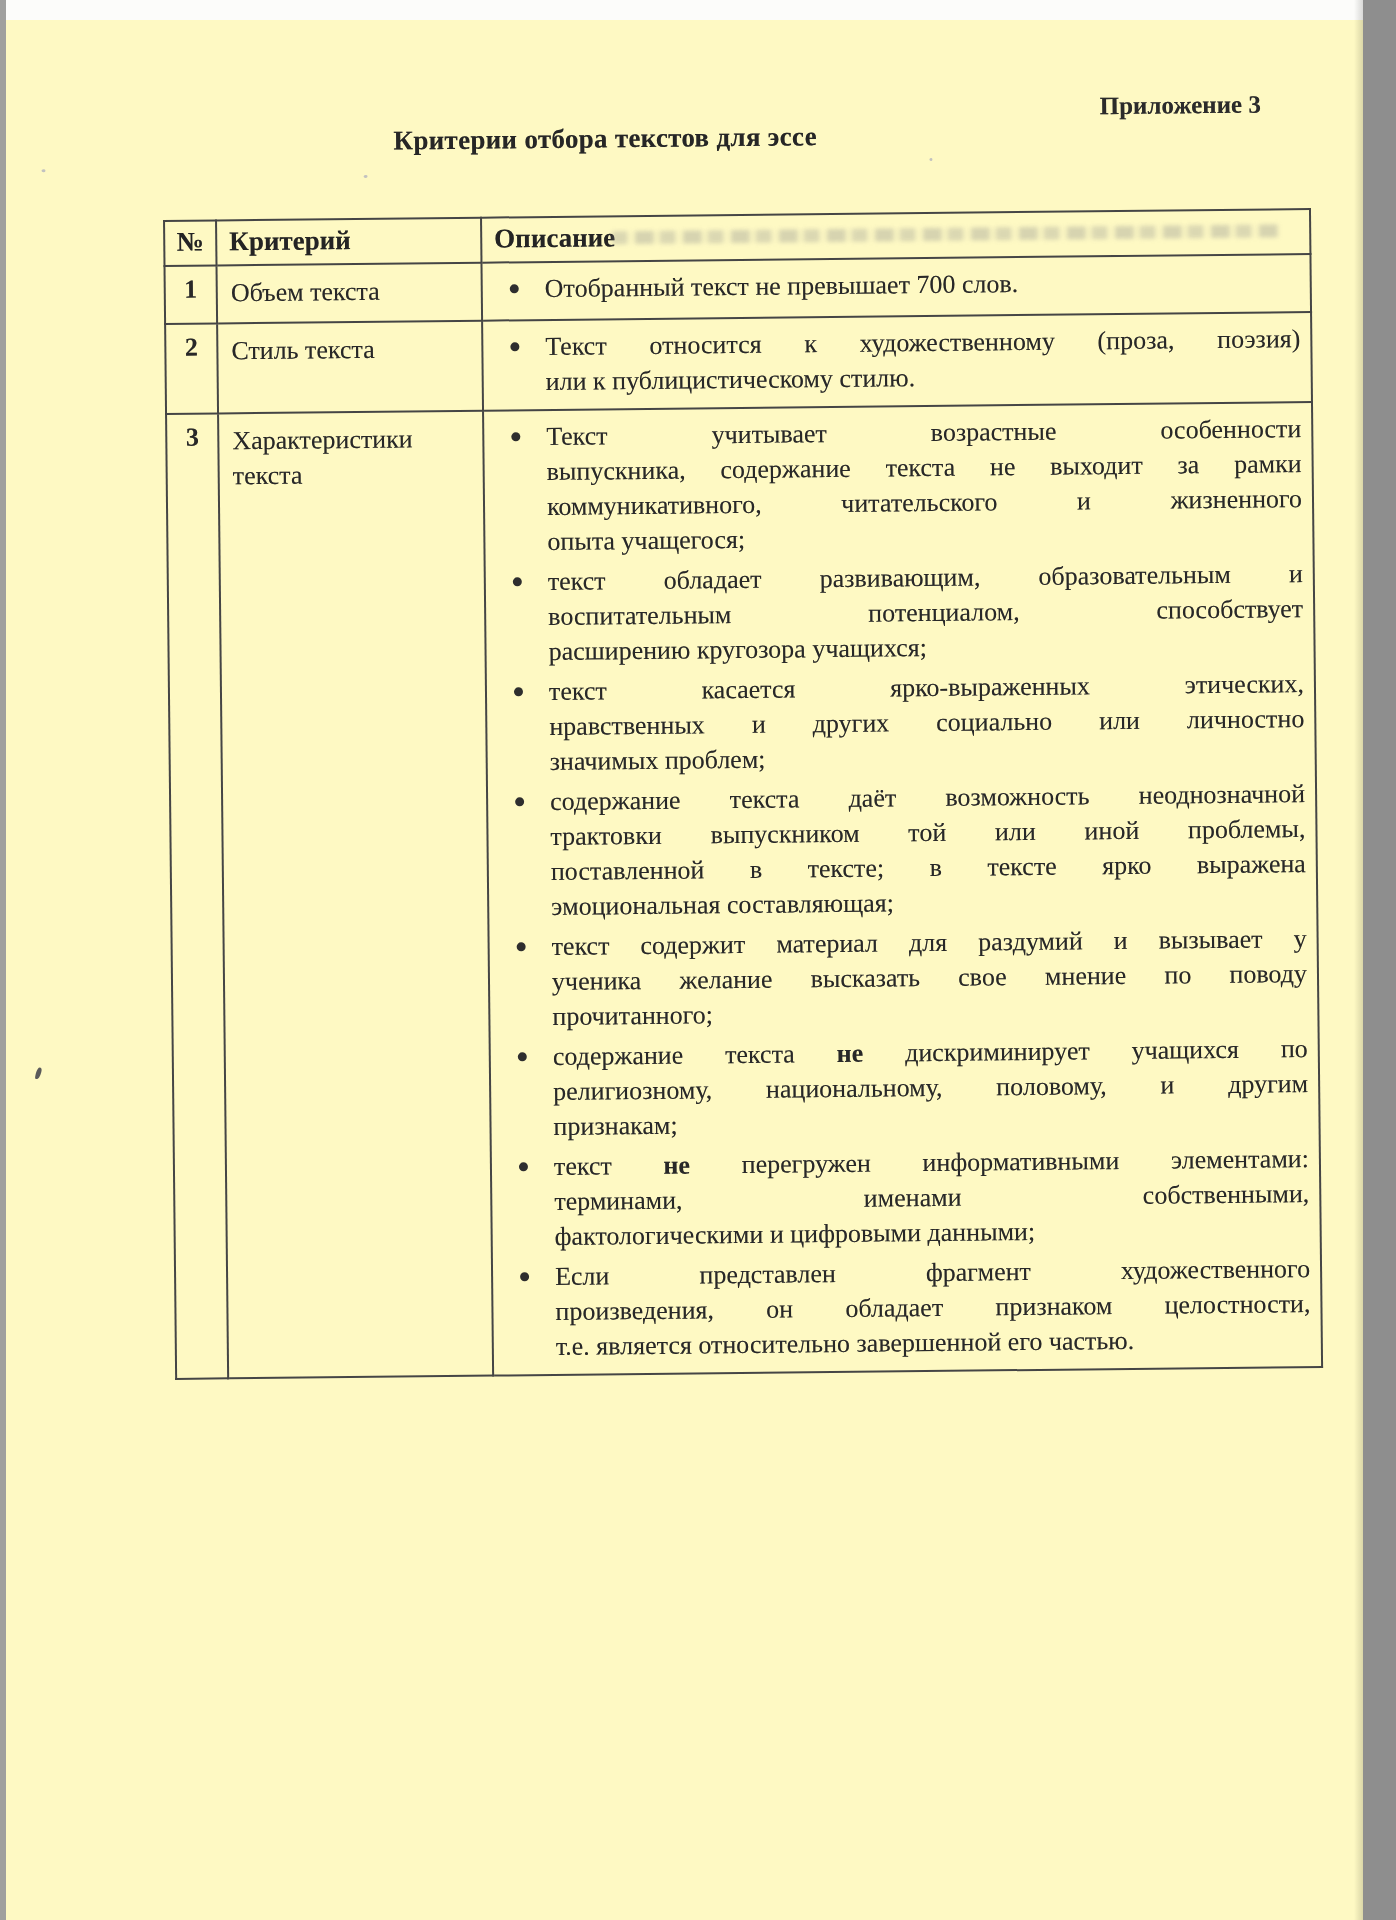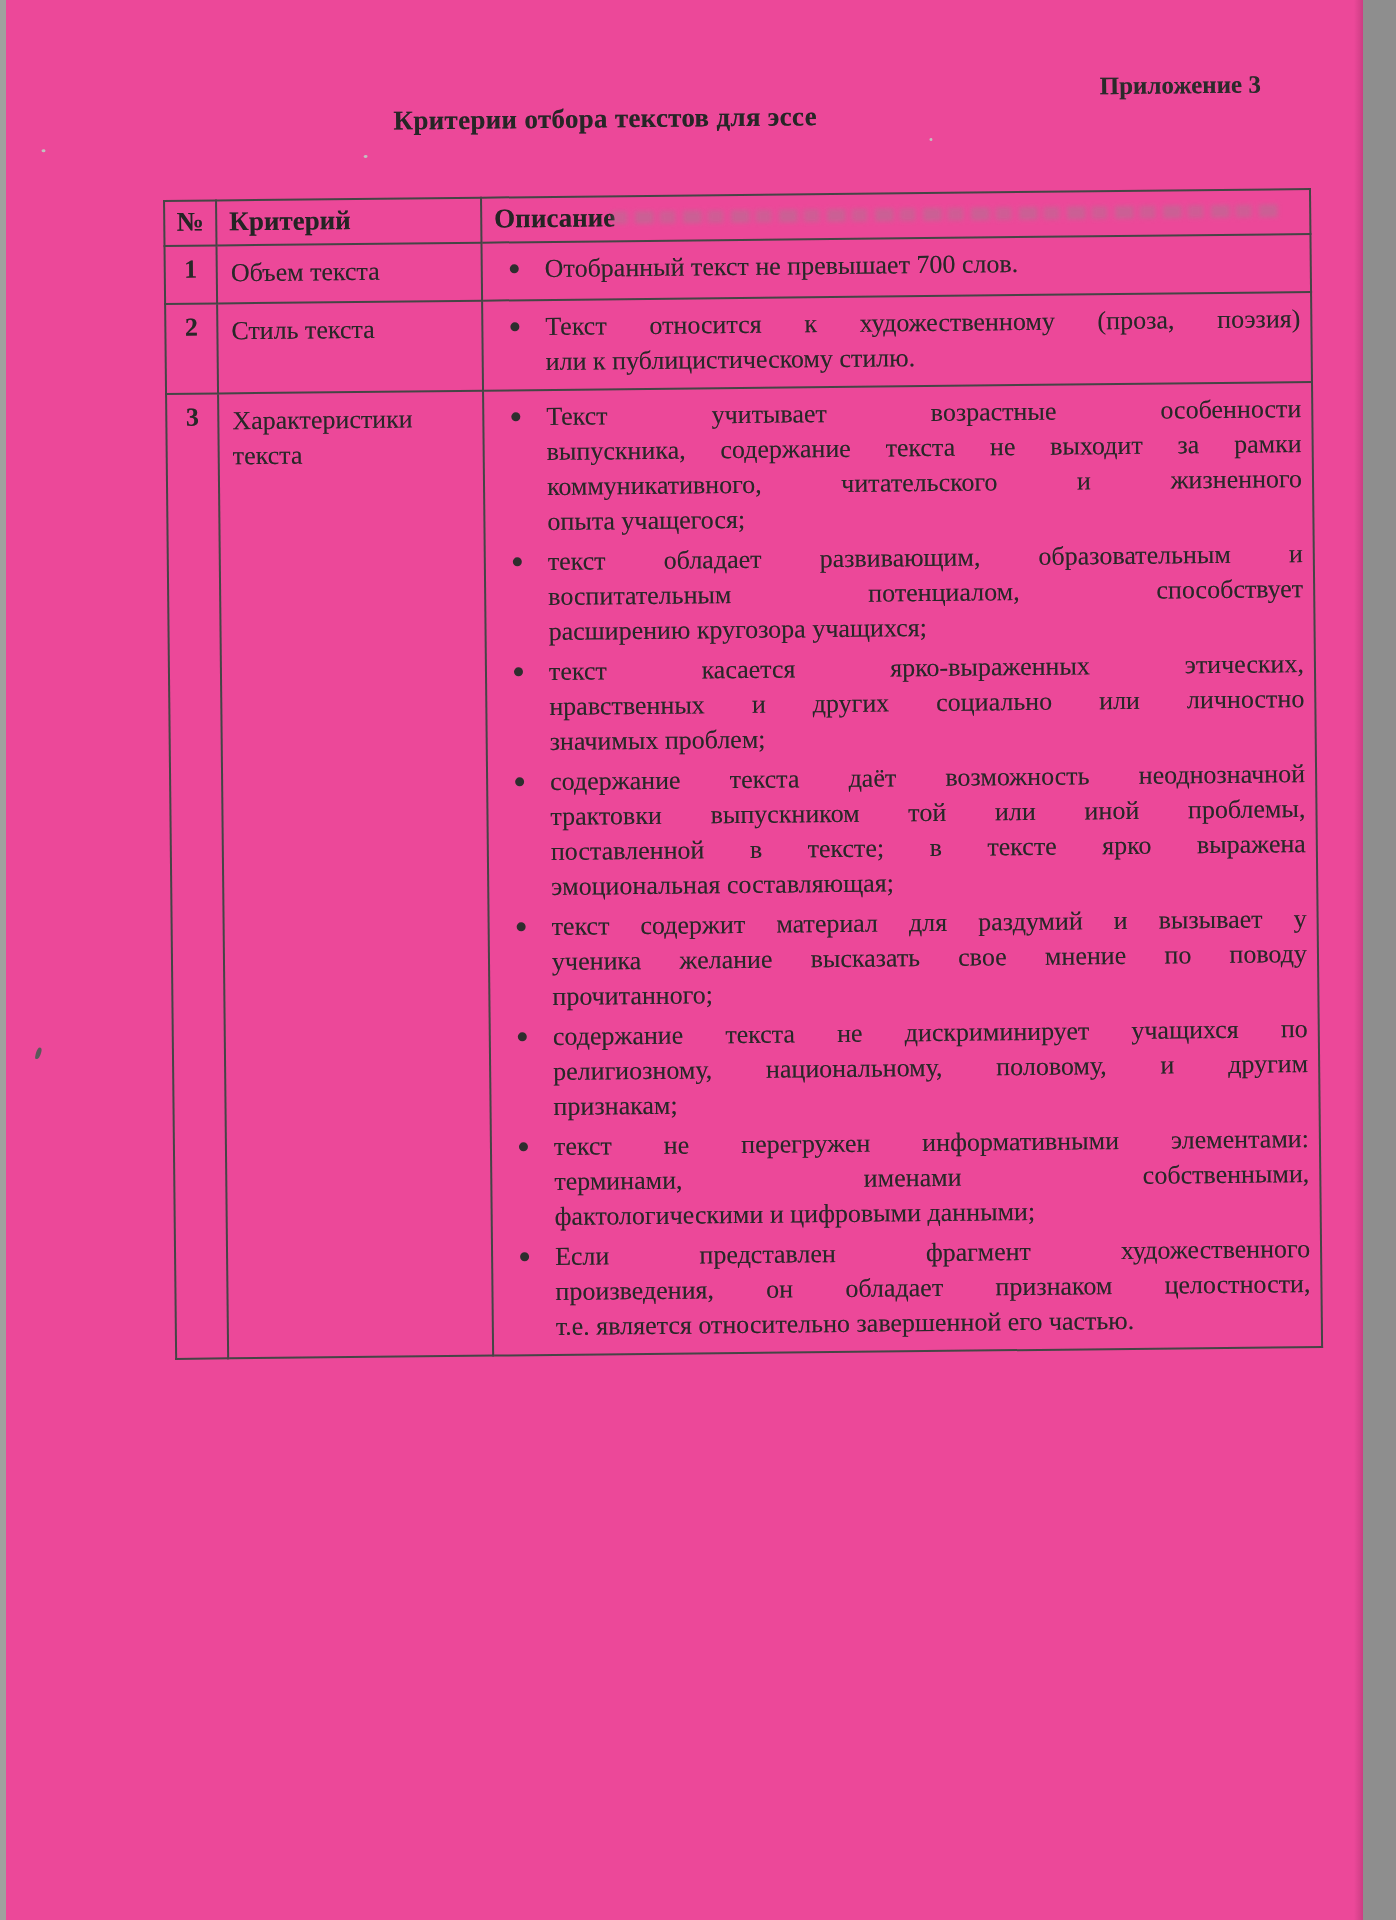--- a/index.html
+++ b/index.html
@@ -4,21 +4,21 @@
 <style>
   * { margin:0; padding:0; box-sizing:border-box; }
   html,body { width:1396px; height:1920px; }
   body {
     position:relative;
     overflow:hidden;
     background:#fcfcfa;
     font-family:"Liberation Serif", serif;
     color:#282828;
   }
-  .paper { position:absolute; inset:0; background:#ec4899; }
+  .paper { position:absolute; inset:0; background:#fef9c3;margin-top:20px; }
   .scan-strip-left {
     position:absolute; left:0; top:0; width:6px; height:1920px;
     background:#a0a09e; z-index:5;
   }
   .paper-edge-shadow {
     position:absolute; left:1354px; top:0; width:9px; height:1920px;
     background:linear-gradient(90deg, rgba(0,0,0,0), rgba(0,0,0,0.14)); z-index:4;
   }
   .scan-strip-right {
     position:absolute; left:1363px; top:0; width:33px; height:1920px;
@@ -71,21 +71,21 @@
   ul.bullets li:last-child { margin-bottom:0; }
   ul.bullets li::before {
     content:''; position:absolute; left:13px; top:13px;
     width:9px; height:9px; border-radius:50%; background:#2e2e2e;
   }
   .jl {
     font-size:26px; line-height:35px;
     text-align:justify; text-align-last:justify;
   }
   .jl-last { text-align-last:left; }
-  .jl .b { font-weight:normal; }
+  .jl .b { font-weight:bold; }
   .speck-comma {
     position:absolute; left:27px; top:1046px; width:5px; height:12px;
     background:#5a5a5a; border-radius:60% 40% 70% 30%;
     transform:rotate(14deg); z-index:2;
   }
   .speck-dot { position:absolute; width:4px; height:3px; border-radius:50%; background:#c2c2c0; z-index:2; }
   .speck-dot.d1 { left:364px; top:157px; }
   .speck-dot.d2 { left:42px; top:148px; }
   .speck-dot.d3 { left:930px; top:146px; width:3px; }
 </style>

